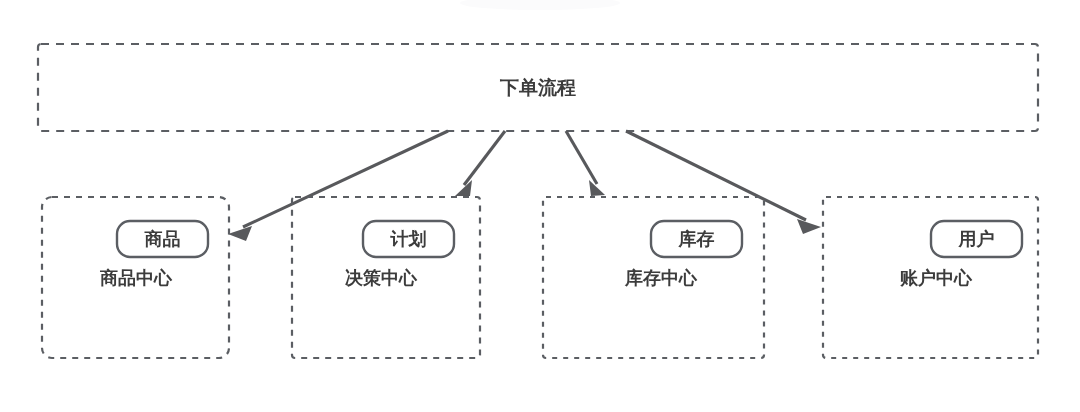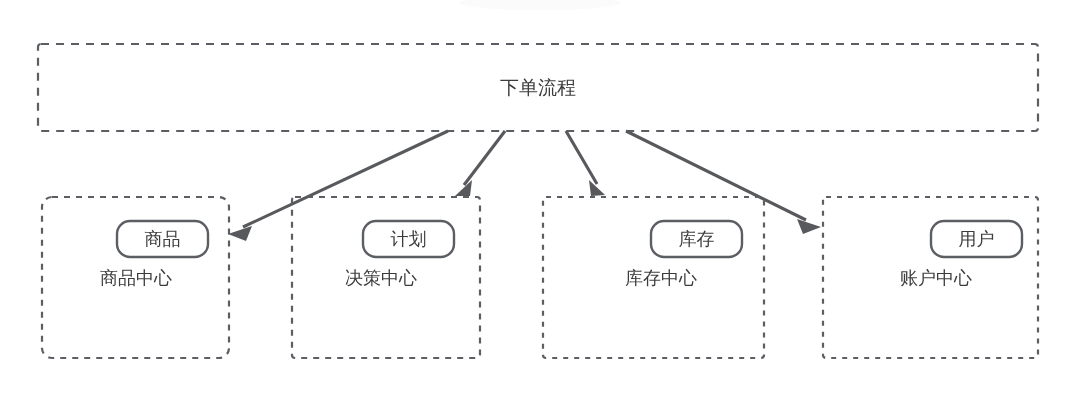--- a/index.html
+++ b/index.html
@@ -13,20 +13,21 @@
     font-family: "Liberation Sans", "DejaVu Sans", sans-serif;
     overflow: hidden;
     position: relative;
   }
   #diagram-root {
     position: absolute;
     left: 0;
     top: 0;
     width: 1080px;
     height: 412px;
+    font-weight: bold;
   }
   svg#diagram-canvas {
     display: block;
     width: 1080px;
     height: 412px;
   }
   .dashed-group {
     fill: none;
     stroke: #5b5e63;
     stroke-width: 2.2;

